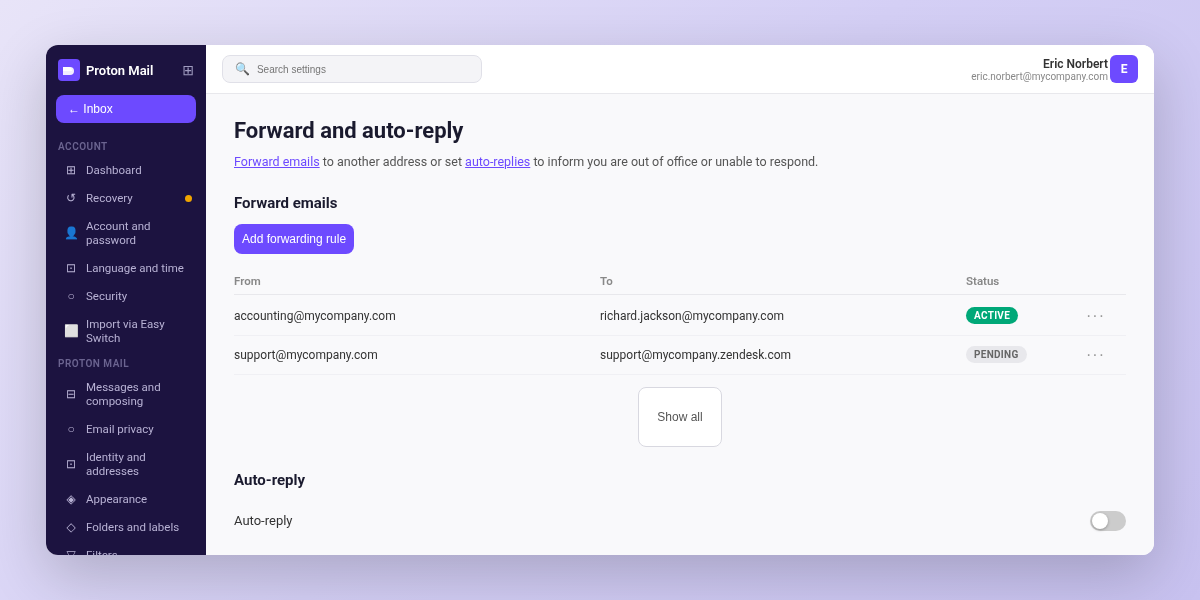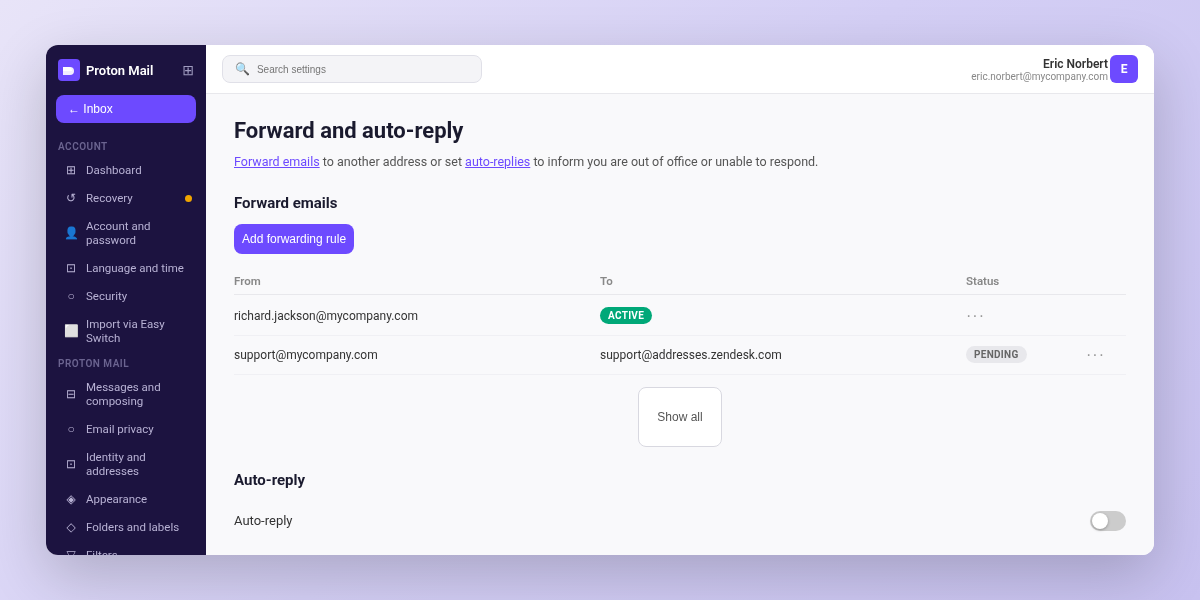--- a/index.html
+++ b/index.html
@@ -388,32 +388,33 @@
         <button class="add-btn">Add forwarding rule</button>
 
         <div class="table-header">
           <div class="th">From</div>
           <div class="th">To</div>
           <div class="th">Status</div>
           <div class="th"></div>
         </div>
 
         <div class="table-row">
+          <div class="td">accounting@mycompany.com</div>
           <div class="td">richard.jackson@mycompany.com</div>
           <div class="td">
             <span class="badge badge-active">ACTIVE</span>
           </div>
           <div class="td">
             <button class="more-btn">···</button>
           </div>
         </div>
 
         <div class="table-row">
           <div class="td">support@mycompany.com</div>
-          <div class="td">support@addresses.zendesk.com</div>
+          <div class="td">support@mycompany.zendesk.com</div>
           <div class="td">
             <span class="badge badge-pending">PENDING</span>
           </div>
           <div class="td">
             <button class="more-btn">···</button>
           </div>
         </div>
 
         <button class="show-all-btn">Show all</button>
       </div>

